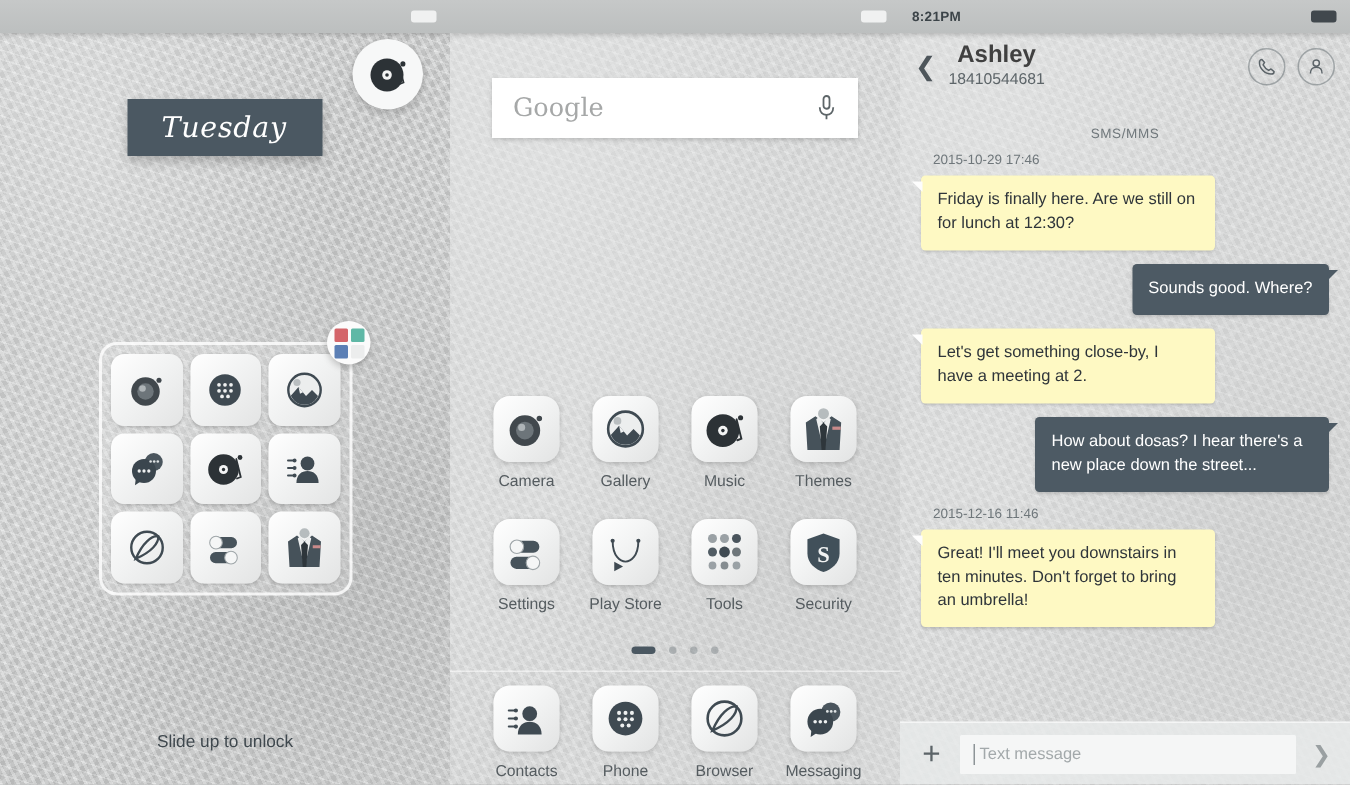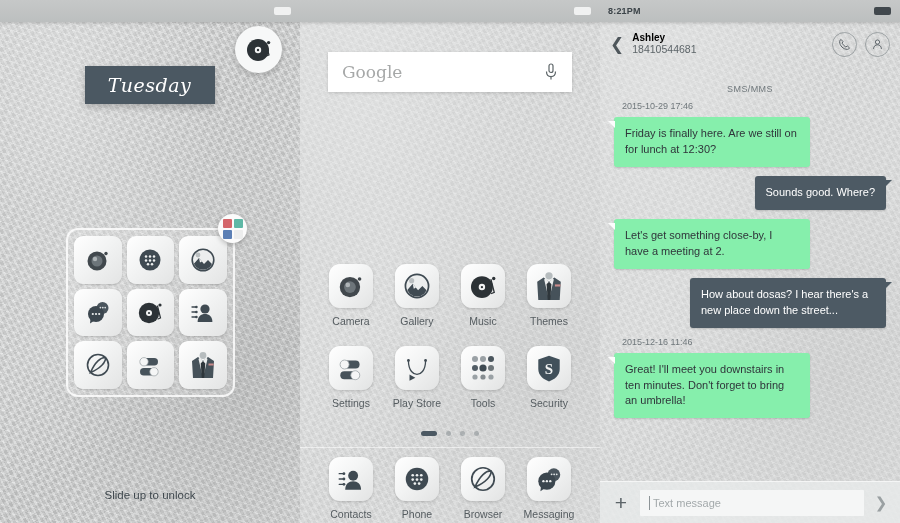--- a/index.html
+++ b/index.html
@@ -160,38 +160,38 @@
     position: absolute; left: 18px; top: 457px; width: 264px; z-index: 18;
     display: grid; grid-template-columns: repeat(4, 1fr);
   }
 
   
   .msg-header {
     position: absolute; top: 22px; left: 0; right: 0; height: 44px; z-index: 22;
     display: flex; align-items: center; padding: 0 10px;
   }
   .back-chevron { color: #4e565b; font-size: 17px; margin-right: 8px; }
-  .msg-name { font-size: 10px; font-weight: bold; color: #000000; line-height: 1.15; }
+  .msg-name { font-size: 16px; font-weight: bold; color: #404040; line-height: 1.15; text-align: center; }
   .msg-num { font-size: 10.5px; color: #5d6569; line-height: 1.25; }
   .hdr-btns { margin-left: auto; display: flex; gap: 8px; }
   .hdr-btn {
     width: 25px; height: 25px; border-radius: 50%;
     border: 1px solid rgba(110,118,122,.55);
     display: flex; align-items: center; justify-content: center;
   }
   .sms-type { position: absolute; top: 84px; left: 0; right: 0; text-align: center; font-size: 9px; color: #70787c; z-index: 20; letter-spacing: .4px; }
   .chat { position: absolute; top: 88px; left: 0; right: 0; bottom: 42px; padding: 8px 14px 0; z-index: 20; }
   .ts { font-size: 9px; color: #6f777b; margin: 5px 0 6px 8px; }
   .bubble-row { display: flex; margin-bottom: 9px; }
   .bubble-row.out { justify-content: flex-end; }
   .bubble {
     max-width: 196px; padding: 9px 11px; font-size: 11px; line-height: 1.45;
     position: relative; box-shadow: 0 1px 2px rgba(0,0,0,.14);
   }
-  .bubble.in { background: #86efac; color: #2f353a; border-radius: 3px; }
+  .bubble.in { background: #fef9c3; color: #2f353a; border-radius: 3px; }
   .bubble.in::before {
     content: ""; position: absolute; left: -6px; top: 4px;
     border-top: 7px solid #fdfdfd; border-left: 7px solid transparent;
   }
   .bubble.out { background: #4d5a64; color: #fff; border-radius: 3px; }
   .bubble.out::before {
     content: ""; position: absolute; right: -6px; top: 4px;
     border-top: 7px solid #4d5a64; border-right: 7px solid transparent;
   }
   .composer {

